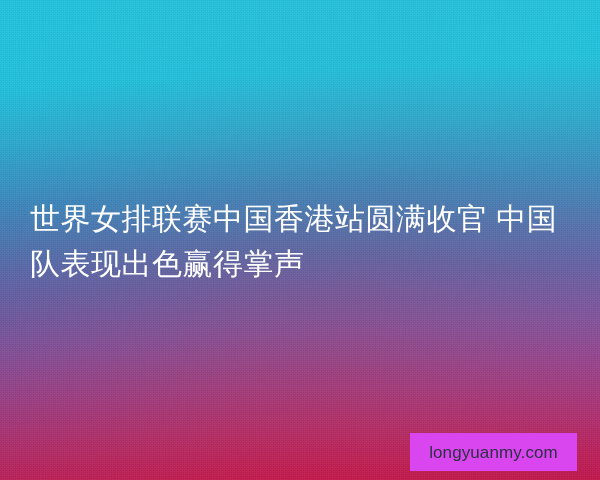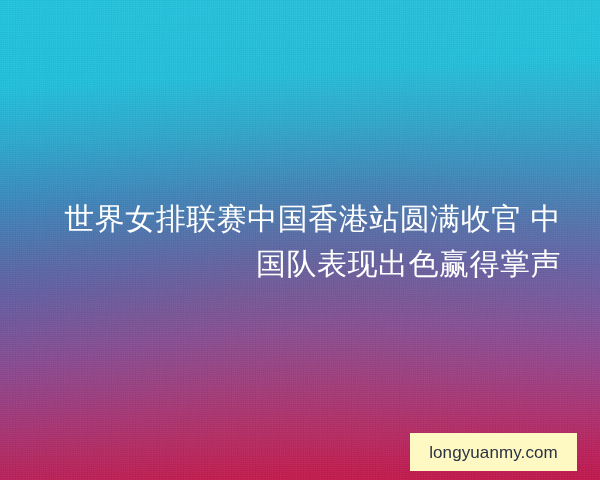--- a/index.html
+++ b/index.html
@@ -111,41 +111,41 @@
     background-size: 3px 3px, 3px 3px;
   }
 
   
   .headline {
     position: absolute;
     left: 0;
     right: 1px;
     top: 196px;
     z-index: 5;
-    text-align: right;
+    text-align: left;
     color: #ffffff;
     font-family: "Liberation Sans", "DejaVu Sans", sans-serif;
     font-size: 30px;
     line-height: 45px;
     font-weight: 400;
     letter-spacing: 0.5px;
-    padding: 0 38px;
+    padding: 0 30px;
     box-sizing: border-box;
     white-space: pre-wrap;
   }
 
   
   .watermark-box {
     position: absolute;
     left: 410px;
     top: 433px;
     width: 167px;
     height: 38px;
     z-index: 6;
-    background: #fef9c3;
+    background: #d946ef;
     display: flex;
     align-items: center;
     justify-content: center;
   }
   .watermark-text {
     color: #2b3242;
     font-family: "Liberation Sans", sans-serif;
     font-size: 17px;
     line-height: 1;
     letter-spacing: 0.1px;

